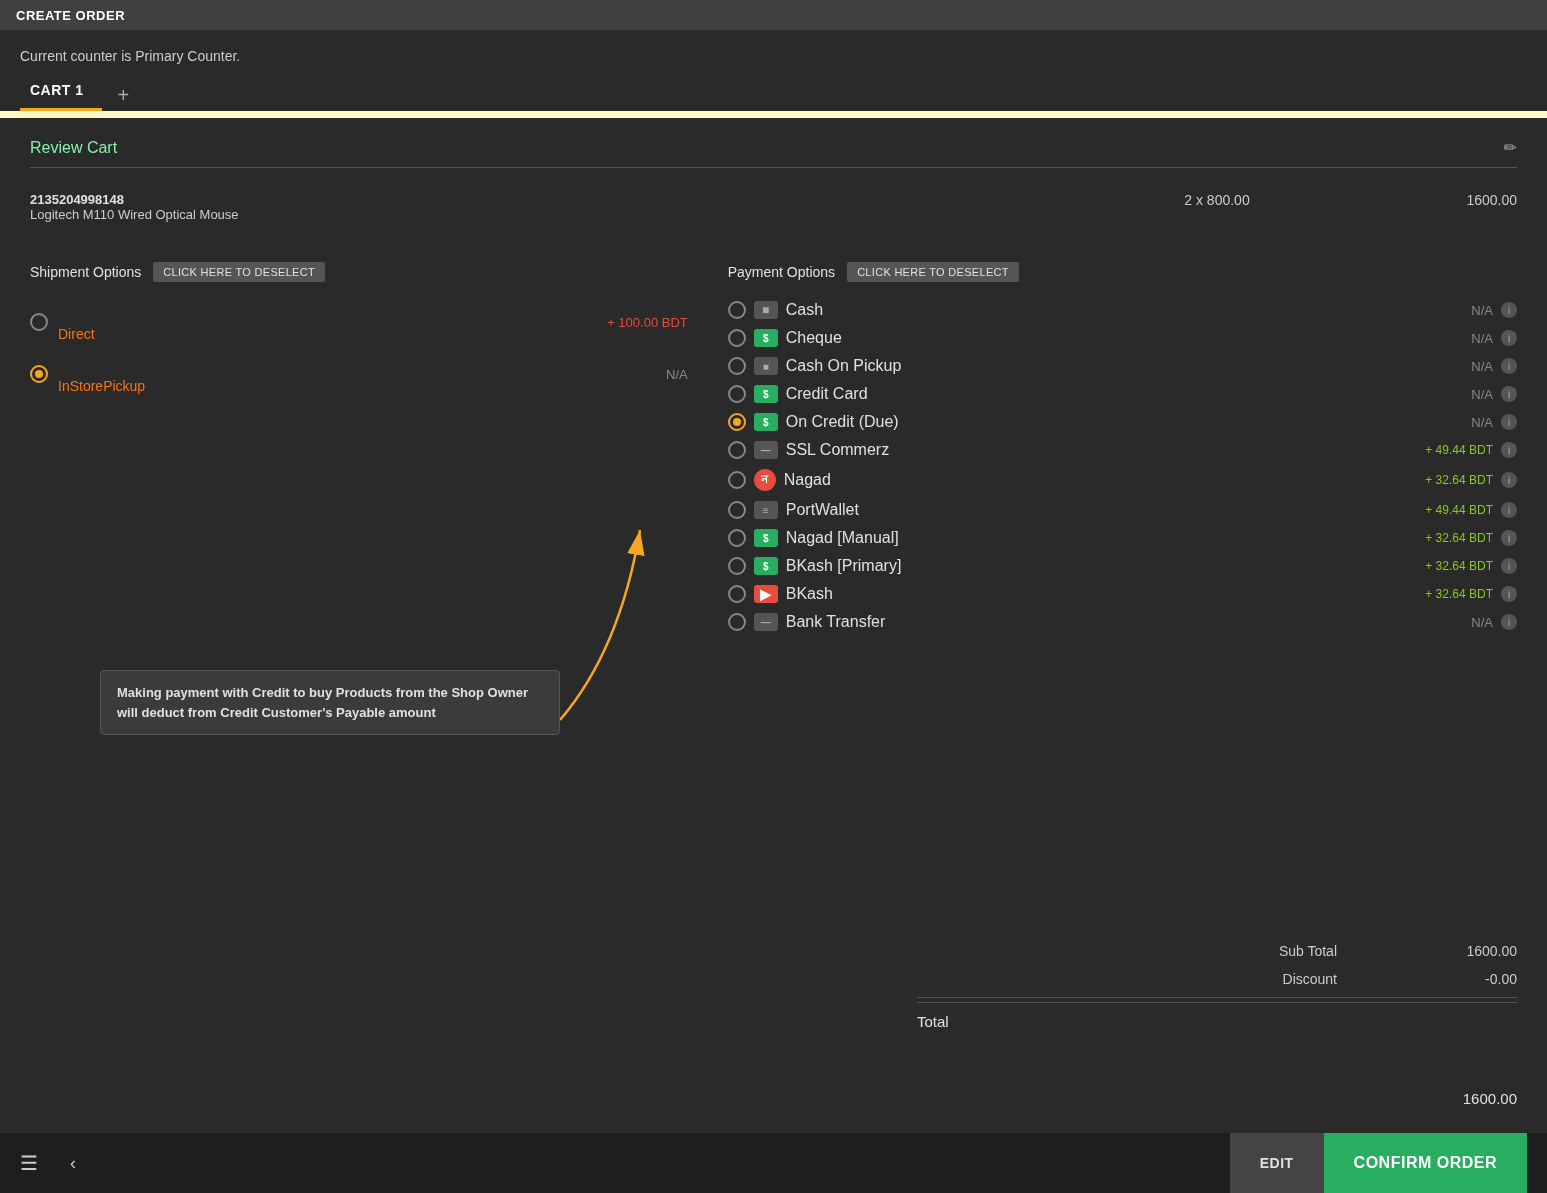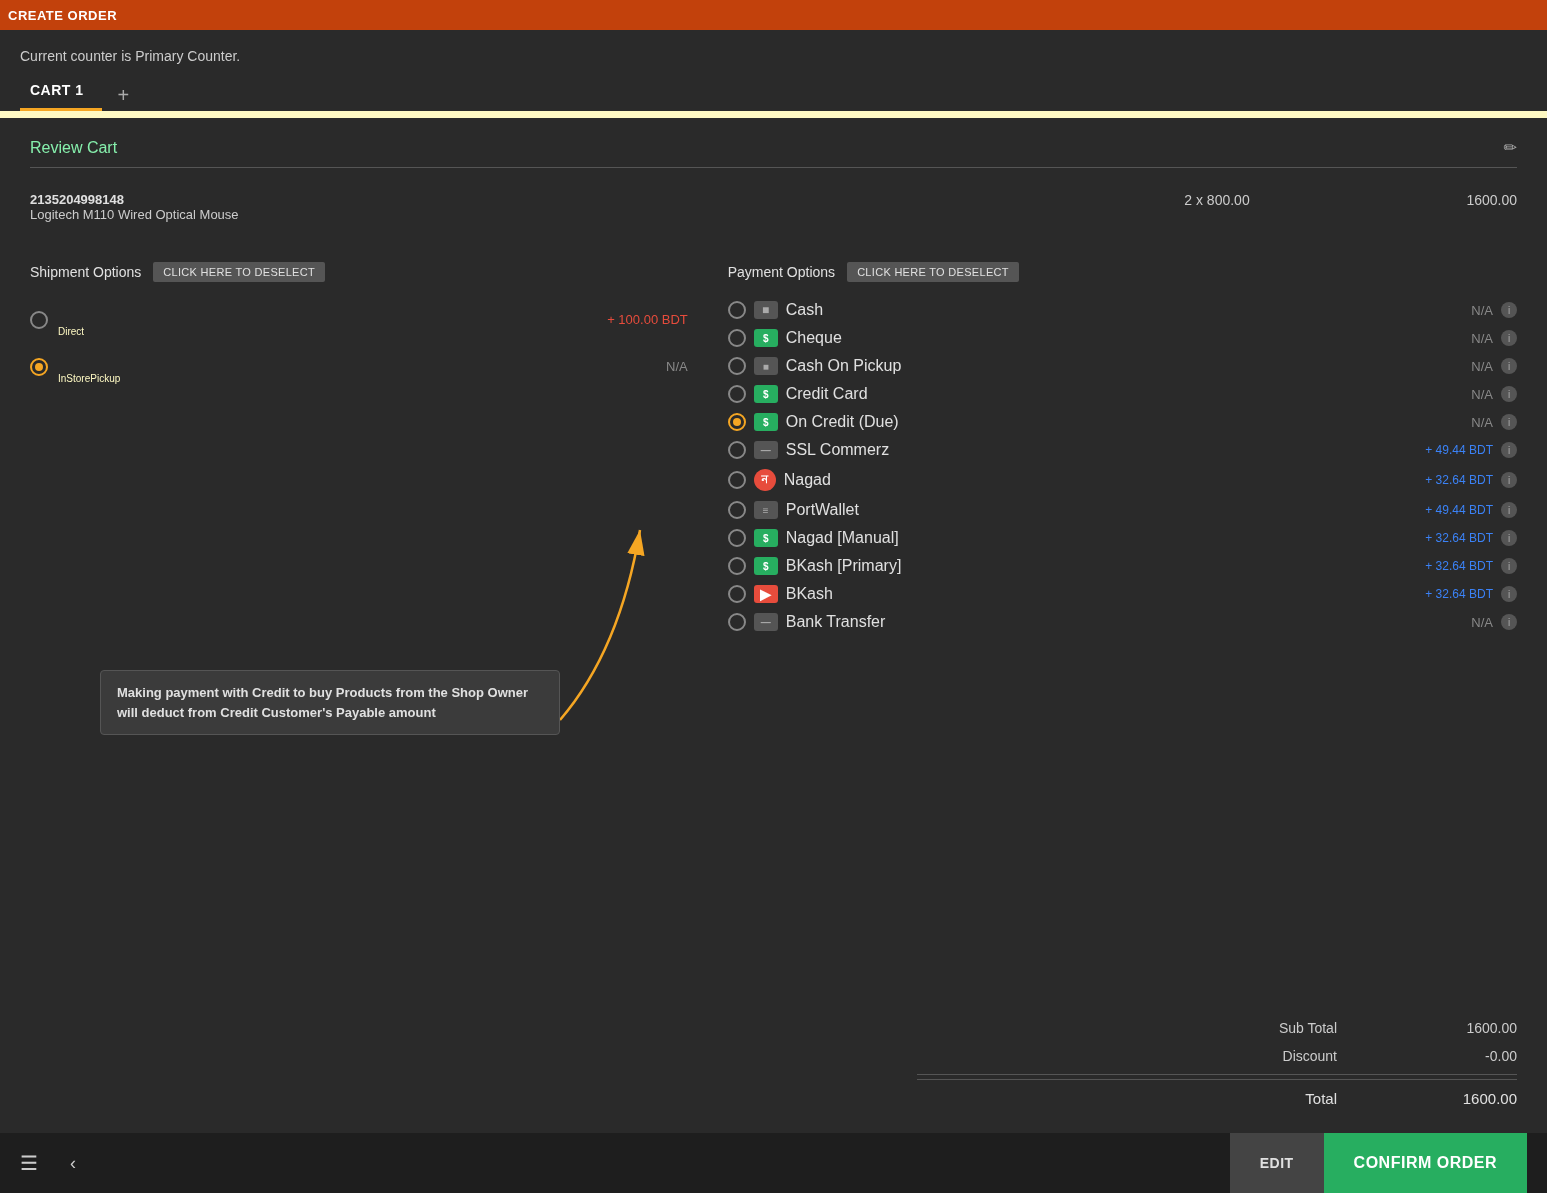--- a/index.html
+++ b/index.html
@@ -8,25 +8,25 @@
       color: #e0e0e0;
       font-family: 'Segoe UI', Arial, sans-serif;
       font-size: 14px;
       width: 1547px;
       height: 1193px;
       overflow: hidden;
       position: relative;
     }
     
     .top-bar {
-      background: #c2410c;
+      background: #404040;
       height: 30px;
       display: flex;
       align-items: center;
-      padding: 0 8px;
+      padding: 0 16px;
     }
     .top-bar-title {
       color: #fff;
       font-size: 13px;
       font-weight: 600;
       letter-spacing: 0.5px;
     }
     
     .counter-info {
       padding: 18px 20px 8px 20px;
@@ -146,22 +146,22 @@
       letter-spacing: 0.3px;
     }
     
     .radio-option {
       display: flex;
       align-items: center;
       gap: 10px;
       padding: 6px 0;
     }
     .radio-option label {
-      color: #fef9c3;
-      font-size: 10px;
+      color: #f97316;
+      font-size: 14px;
       flex: 1;
       margin-top: 24px;
     }
     .radio-option .price-tag {
       color: #e74c3c;
       font-size: 13px;
       min-width: 120px;
       text-align: right;
     }
     .radio-option .price-na {
@@ -235,21 +235,21 @@
       align-items: center;
       gap: 8px;
       padding: 5px 0;
     }
     .payment-row label {
       color: #e0e0e0;
       font-size: 16px;
       flex: 1;
     }
     .payment-row .price-red {
-      color: #3b82f6;
+      color: #84cc16;
       font-size: 12px;
       min-width: 90px;
       text-align: right;
     }
     .payment-row .price-na {
       color: #888;
       font-size: 13px;
       min-width: 40px;
       text-align: right;
     }
@@ -291,20 +291,21 @@
       padding: 6px 0;
       color: #ccc;
       font-size: 14px;
     }
     .summary-row.total {
       color: #e0e0e0;
       font-size: 15px;
       border-top: 1px solid #555;
       padding-top: 10px;
       margin-top: 4px;
+      flex-direction: column;
     }
     .summary-value {
       min-width: 120px;
       text-align: right;
     }
     
     .bottom-bar {
       position: absolute;
       bottom: 0;
       left: 0;

